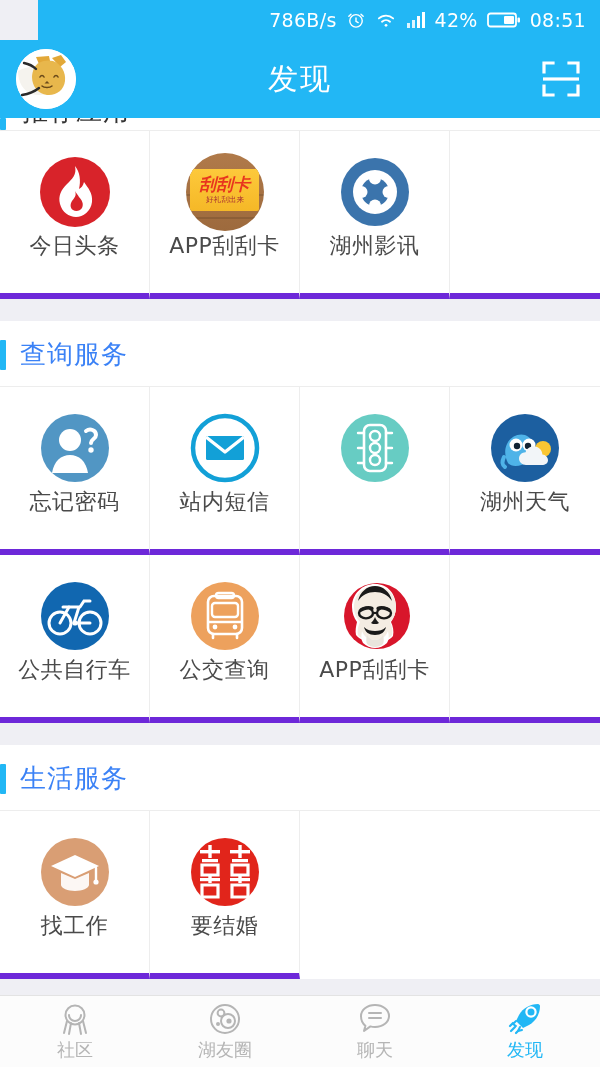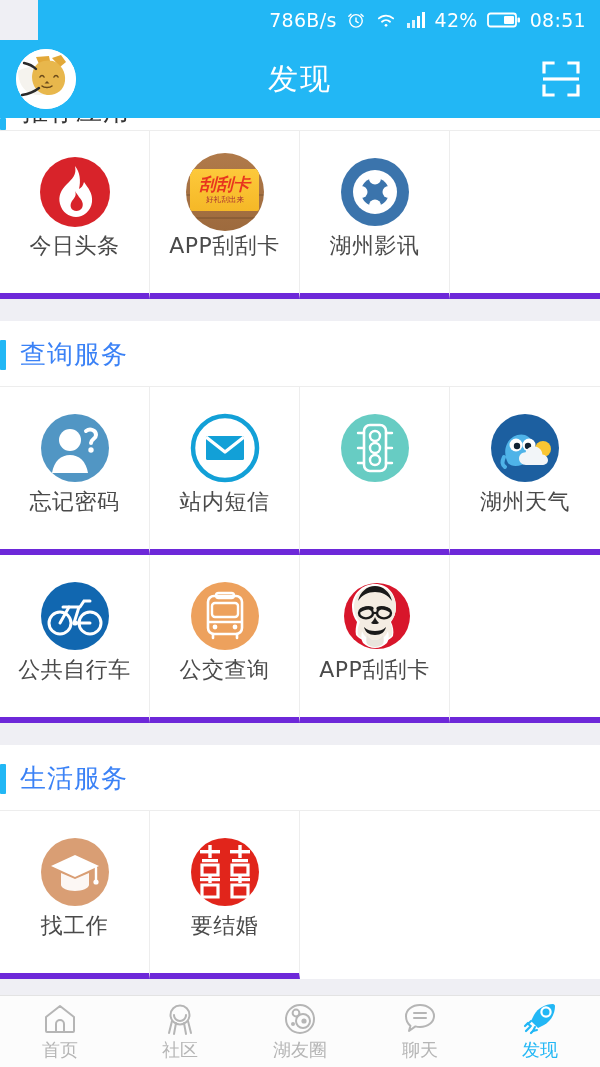--- a/index.html
+++ b/index.html
@@ -367,27 +367,20 @@
         <div class="cell-label">要结婚</div>
       </div>
 
 
     </div>
 
   </div>
 
   <div class="tabbar">
 
-    <div class="tab">
-      <svg width="36" height="34" viewBox="0 0 36 34">
-        <path d="M4 15L18 4l14 11v14a1 1 0 0 1-1 1H5a1 1 0 0 1-1-1z" fill="none" stroke="#b5b5b5" stroke-width="2" stroke-linejoin="round"></path>
-        <path d="M14 30v-8a4 4 0 0 1 8 0v8" fill="none" stroke="#b5b5b5" stroke-width="2"></path>
-      </svg>
-      <span class="tab-label">首页</span>
-    </div>
 
     <div class="tab">
       <svg width="36" height="34" viewBox="0 0 36 34">
         <circle cx="18" cy="13" r="9.5" fill="none" stroke="#b5b5b5" stroke-width="2"></circle>
         <path d="M12 13a6 6 0 0 0 12 0" fill="none" stroke="#b5b5b5" stroke-width="2" stroke-linecap="round"></path>
         <path d="M10 19l-3 12M14 21l-2 11M22 21l2 11M26 19l3 12" fill="none" stroke="#b5b5b5" stroke-width="2" stroke-linecap="round"></path>
       </svg>
       <span class="tab-label">社区</span>
     </div>
 

